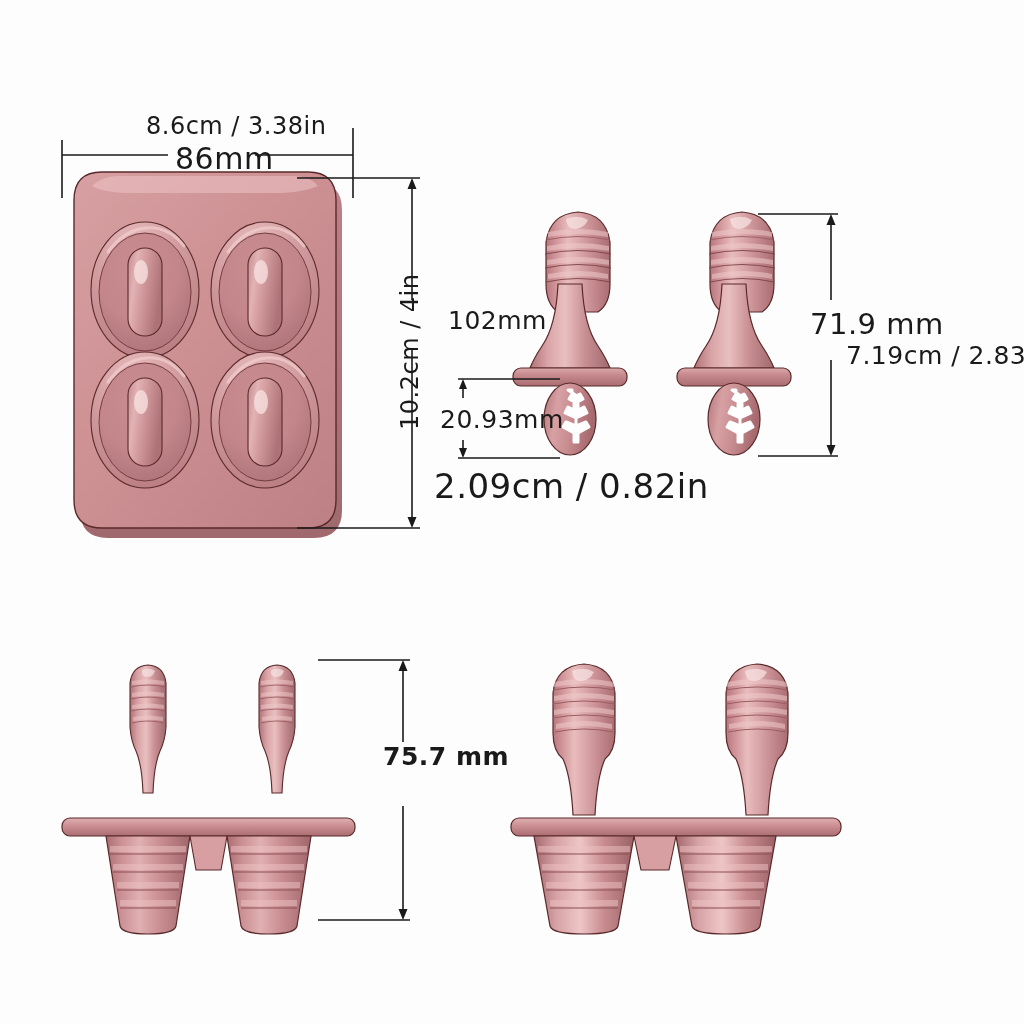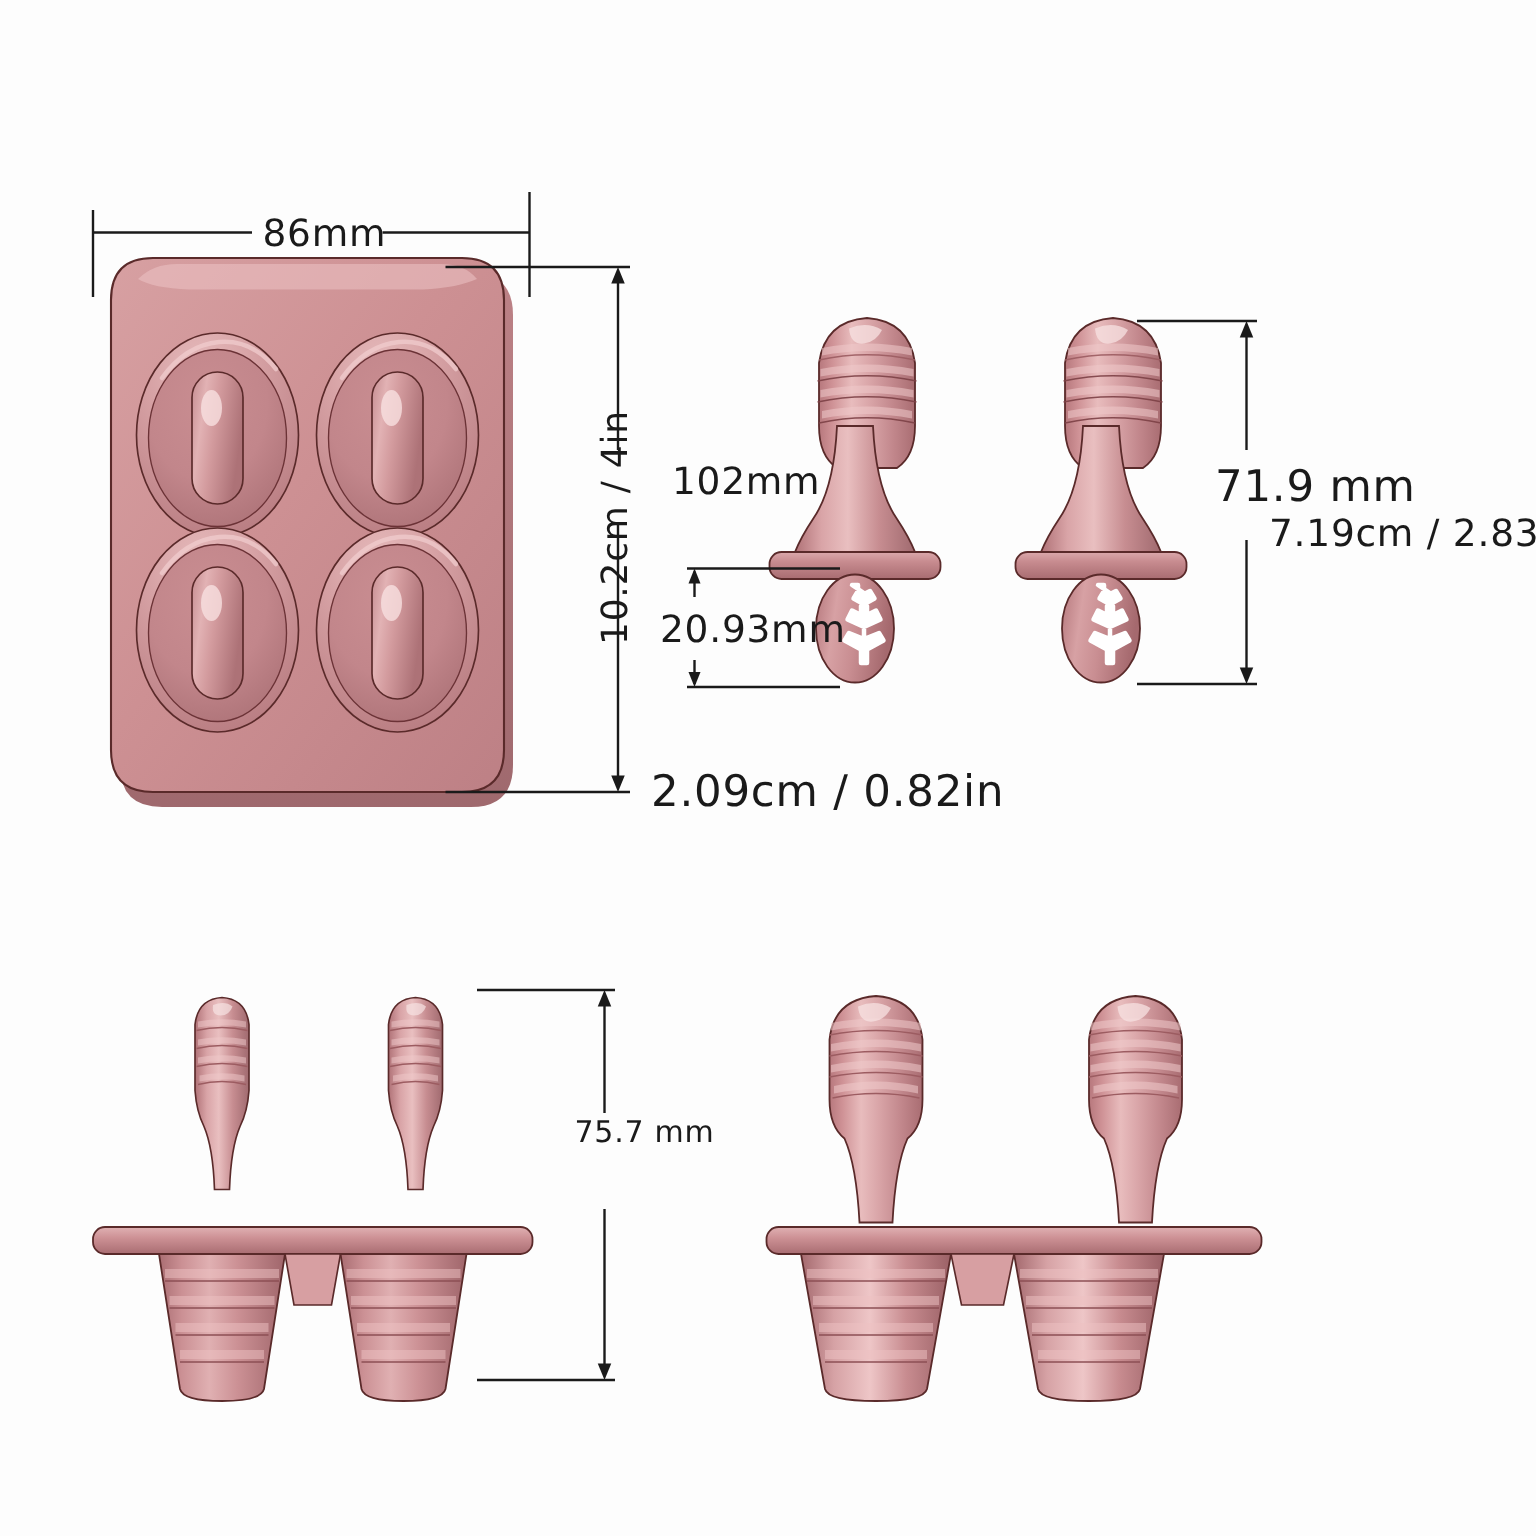--- a/index.html
+++ b/index.html
@@ -387,31 +387,32 @@
 
       <path d="M318 660 L410 660"></path>
       <path d="M318 920 L410 920"></path>
       <path d="M403 664 L403 742"></path>
       <path d="M403 806 L403 916"></path>
       <path d="M403 660 l-4.5 11 l9 0 z" fill="#1a1a1a" stroke="none"></path>
       <path d="M403 920 l-4.5 -11 l9 0 z" fill="#1a1a1a" stroke="none"></path>
     </g>
   </svg>
 
-
-  <div class="dimtext" style="left:175px; top:141px; font-size:25px;text-align:center;">86mm</div>
+  <div class="dimtext" style="left:146px; top:112px; font-size:24px;">8.6cm / 3.38in</div>
+
+  <div class="dimtext" style="left:175px; top:141px; font-size:30px;text-align:center;">86mm</div>
 
   <div class="dimtext vert" style="left:396px; top:430px; font-size:24px; transform:rotate(-90deg);">10.2cm / 4in</div>
 
   <div class="dimtext" style="left:408px; top:306px; font-size:25px;margin-left:40px;">102mm</div>
 
   <div class="dimtext" style="left:440px; top:405px; font-size:25px;">20.93mm</div>
 
-  <div class="dimtext" style="left:434px; top:466px; font-size:29px;margin-top:44px;">2.09cm / 0.82in</div>
+  <div class="dimtext" style="left:434px; top:466px; font-size:34px;">2.09cm / 0.82in</div>
 
   <div class="dimtext" style="left:810px; top:307px; font-size:29px;">71.9 mm</div>
 
   <div class="dimtext" style="left:846px; top:341px; font-size:25px;">7.19cm / 2.83in</div>
 
-  <div class="dimtext" style="left:383px; top:742px; font-size:20px;">75.7 mm</div>
+  <div class="dimtext" style="left:383px; top:742px; font-size:25px;font-weight:bold;">75.7 mm</div>
 
 
 </div>
 
 </body></html>

